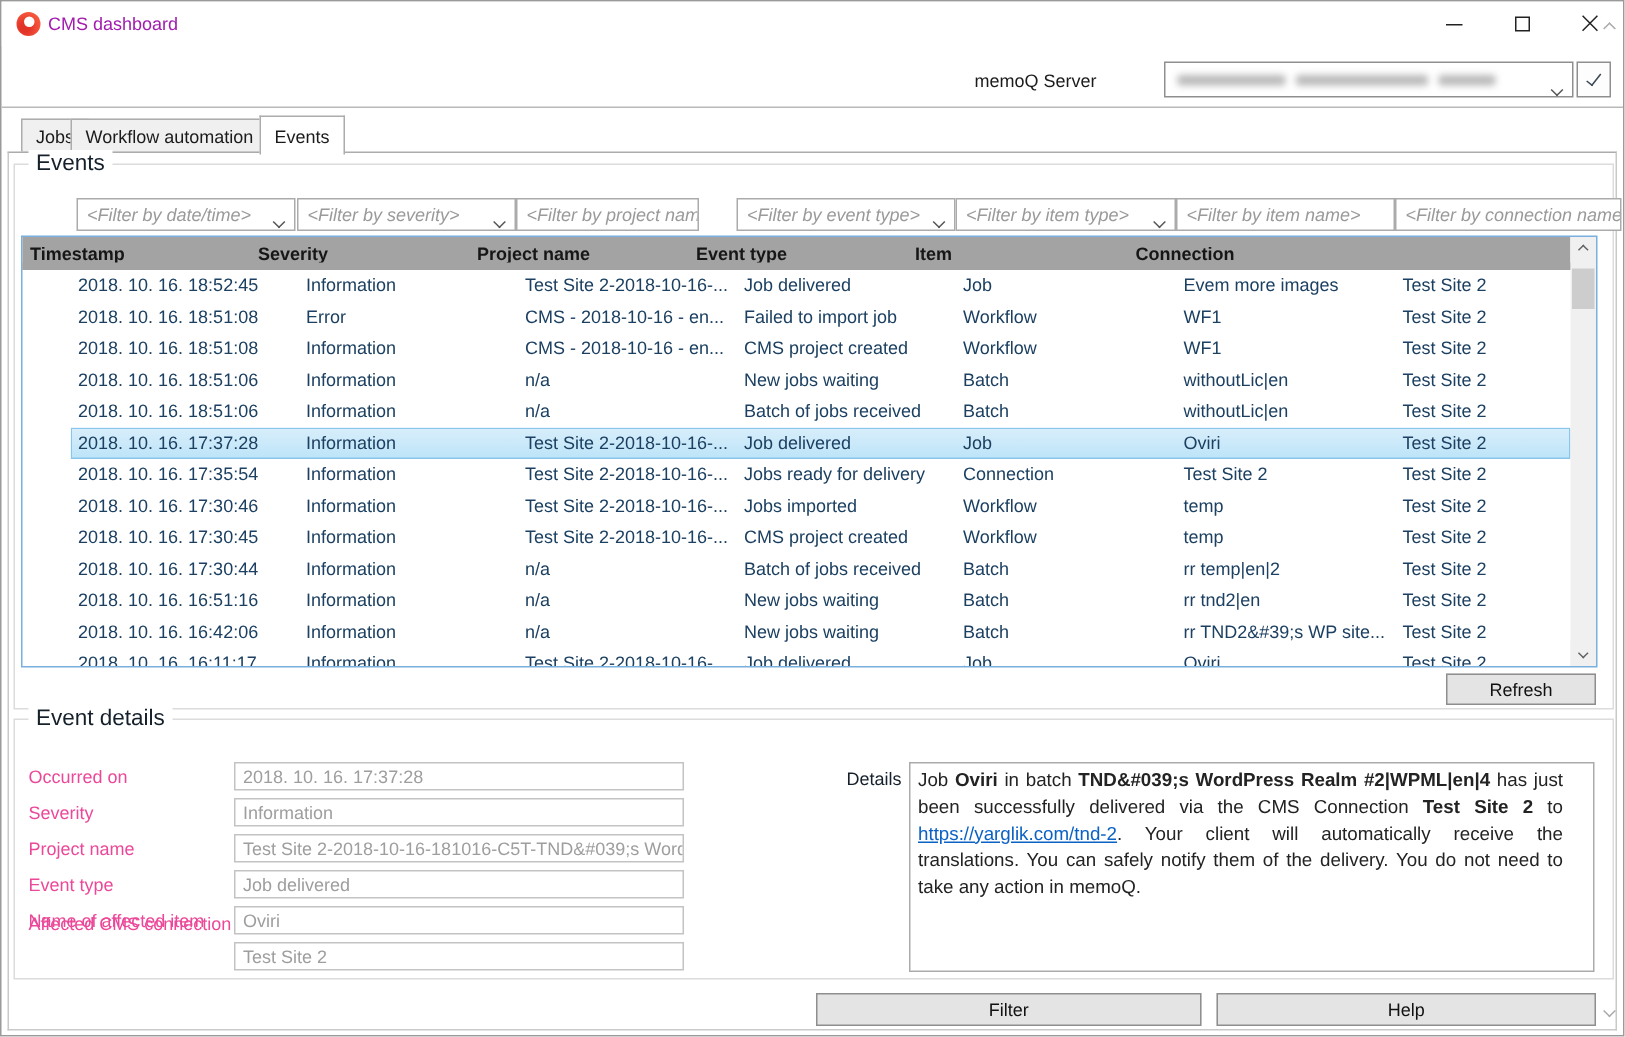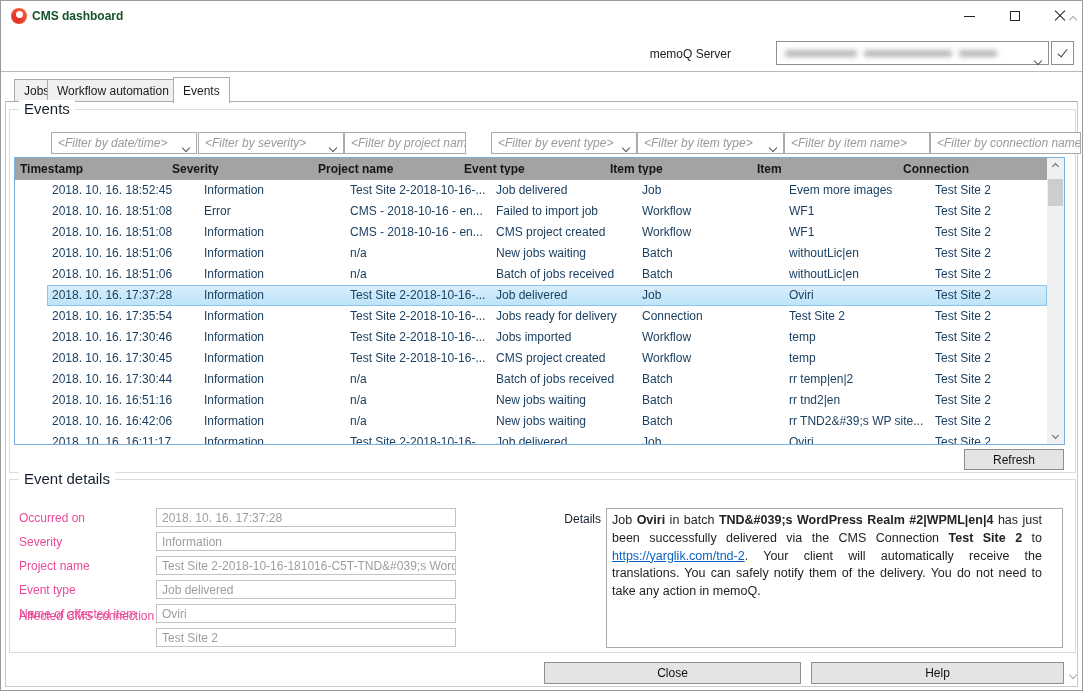--- a/index.html
+++ b/index.html
@@ -11,21 +11,21 @@
     border:1px solid #9a9a9a; overflow:hidden;
     font-family:"Liberation Sans", sans-serif; color:#1b1b1b;
   }
 
   
   .titlebar { position:absolute; top:0; left:0; right:0; height:30px; background:#fff; }
   .app-icon { position:absolute; left:10px; top:7px; width:16px; height:16px; border-radius:50%;
     background: radial-gradient(circle at 35% 65%, #e23327 20%, #f2503a 60%, #f86a3e 100%); }
   .app-icon::after { content:""; position:absolute; left:5px; top:3px; width:7px; height:7px;
     border-radius:50%; background:#fff; }
-  .title-text { position:absolute; left:31px; top:8px; font-size:12px; color:#14532d;font-weight:bold; }
+  .title-text { position:absolute; left:31px; top:8px; font-size:12px; color:#a21caf; }
   .win-controls { position:absolute; right:0; top:0; height:30px; display:flex; }
   .win-btn { width:45px; height:30px; display:flex; align-items:center; justify-content:center; }
   .glyph-min { width:11px; height:1px; background:#222; }
   .glyph-max { width:10px; height:10px; border:1px solid #222; }
   .glyph-close { position:relative; width:12px; height:12px; }
   .glyph-close::before,.glyph-close::after { content:""; position:absolute; left:-1px; top:5px;
     width:14px; height:1px; background:#222; }
   .glyph-close::before { transform:rotate(45deg); }
   .glyph-close::after { transform:rotate(-45deg); }
 
@@ -183,21 +183,20 @@
   <div class="filter" style="left:892px;width:151px">
     <span>&lt;Filter by connection name&gt;</span>
   </div>
 
   <div class="etable">
     <div class="thead">
         <div class="hcell">Timestamp</div>
         <div class="hcell">Severity</div>
         <div class="hcell">Project name</div>
         <div class="hcell">Event type</div>
-        <div class="hcell">Item type</div>
         <div class="hcell">Item</div>
         <div class="hcell">Connection</div>
       </div>
     <div class="tbody">
         <div class="trow">
           <div class="tcell">2018. 10. 16. 18:52:45</div>
           <div class="tcell">Information</div>
           <div class="tcell">Test Site 2-2018-10-16-...</div>
           <div class="tcell">Job delivered</div>
           <div class="tcell">Job</div>
@@ -346,16 +345,16 @@
   <div class="fld-input" style="top:603px">Oviri</div>
 
   <div class="fld-label" style="top:608px">Affected CMS connection</div>
   <div class="fld-input" style="top:627px">Test Site 2</div>
 
   <div class="details-label">Details</div>
   <div class="details-box"><span>Job </span><span class="dbold">Oviri</span><span> in batch </span><span class="dbold">TND&amp;#039;s WordPress Realm #2|WPML|en|4</span><span> has just been successfully delivered via the CMS Connection </span><span class="dbold">Test Site 2</span><span> to </span><a href="#" class="dlink">https://yarglik.com/tnd-2</a><span>. Your client will automatically receive the translations. You can safely notify them of the delivery. You do not need to take any action in memoQ.</span></div>
   <span class="dscroll-up"><span class="chev light up"></span></span>
   <span class="dscroll-down"><span class="chev light"></span></span>
 
-  <div class="btn btn-close">Close</div>
+  <div class="btn btn-close">Filter</div>
   <div class="btn btn-help">Help</div>
 
 </div>
 
 </body></html>

